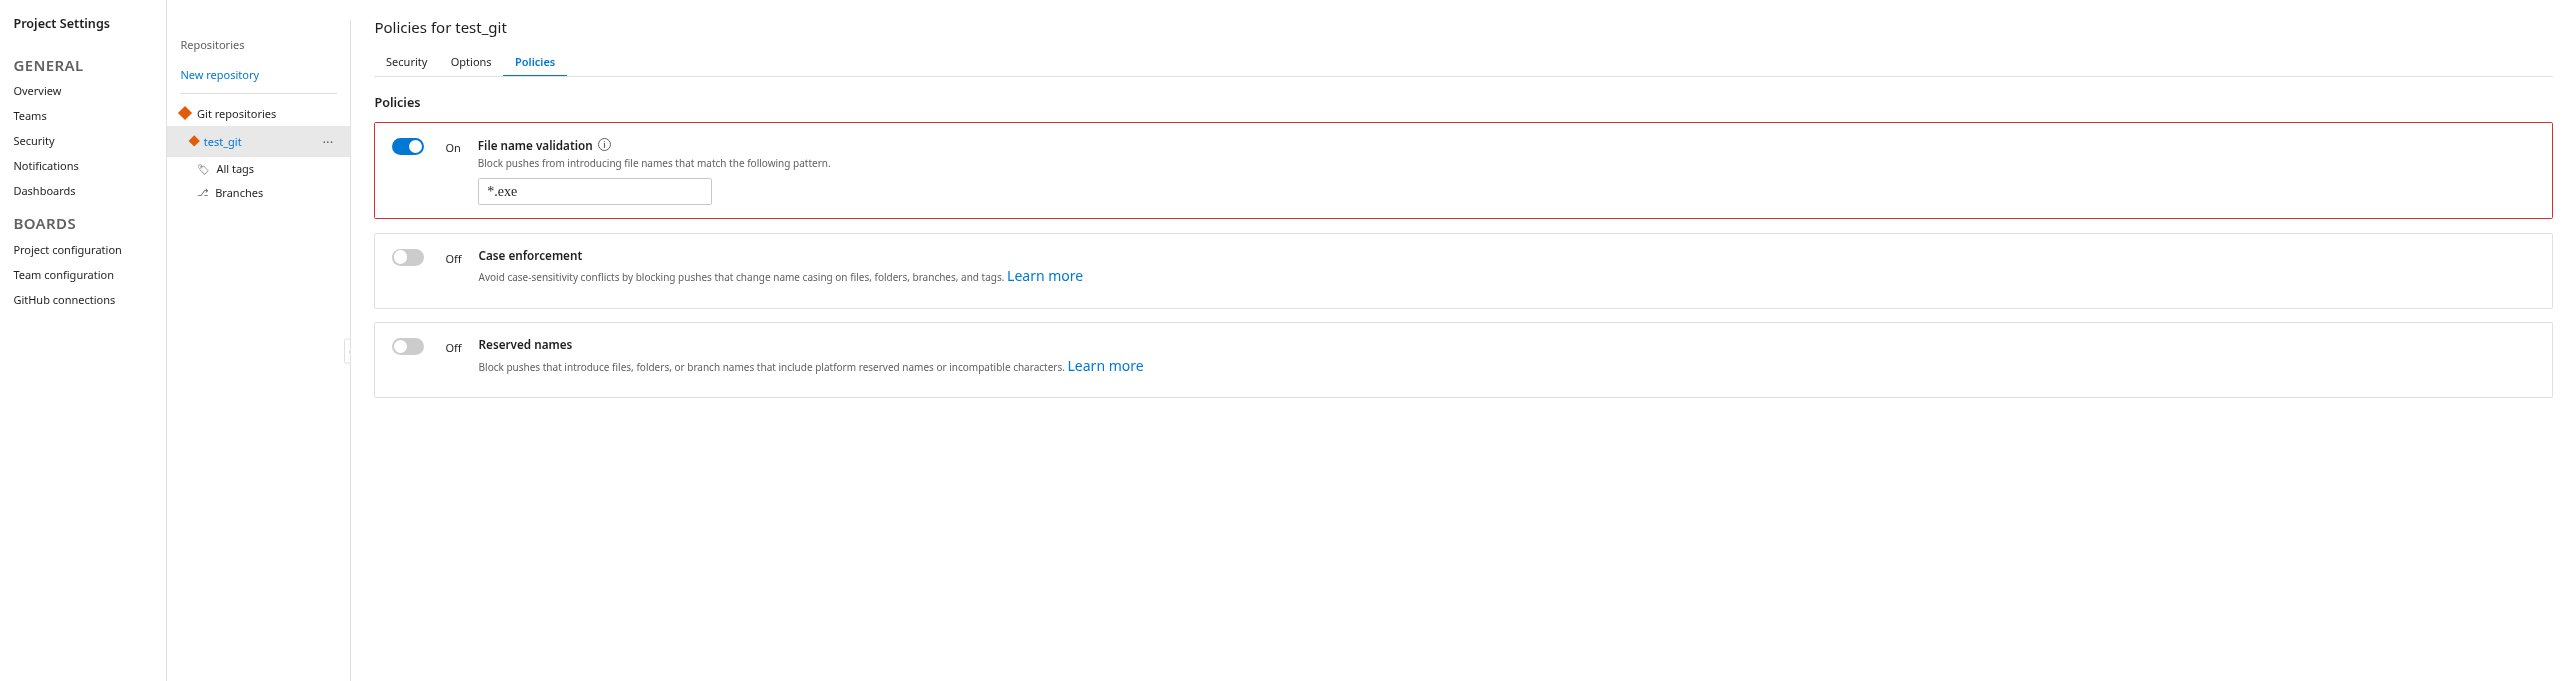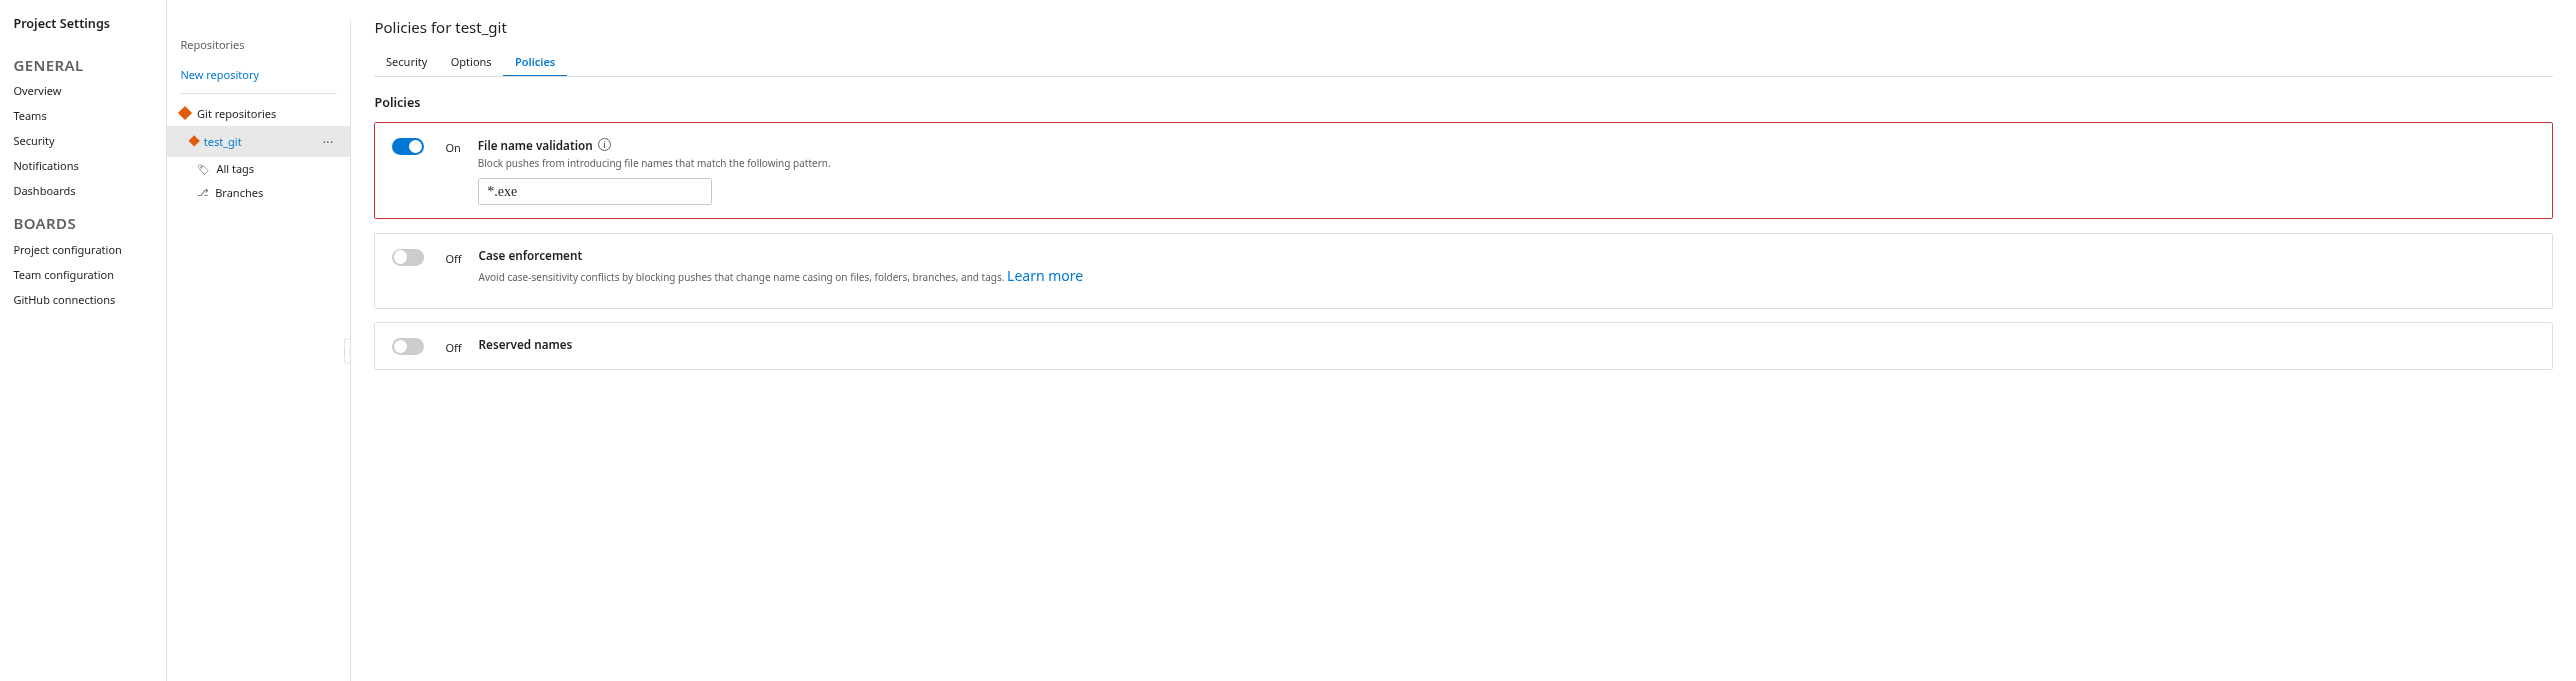--- a/index.html
+++ b/index.html
@@ -423,17 +423,21 @@
     <div class="policy-row">
       <div class="policy-toggle-area">
         <label class="toggle">
 
           <span class="toggle-slider"></span>
         </label>
         <span class="toggle-label">Off</span>
       </div>
       <div class="policy-content">
         <div class="policy-name">Reserved names</div>
+        <div class="policy-desc">
+          <span>Block pushes that introduce files, folders, or branch names that include platform reserved names or incompatible characters.</span>
+          <a href="#" class="learn-more">Learn more</a>
+        </div>
       </div>
     </div>
   </div>
 </div>
 
 
 </body></html>

